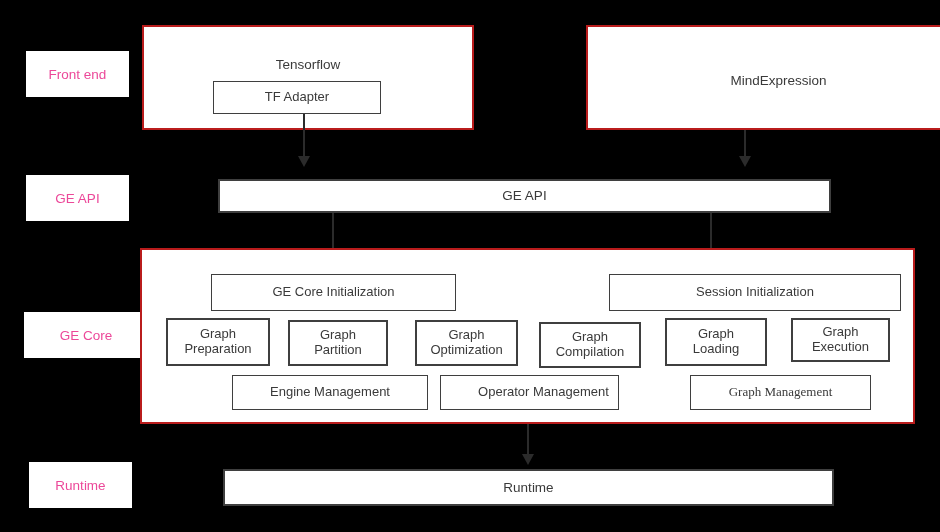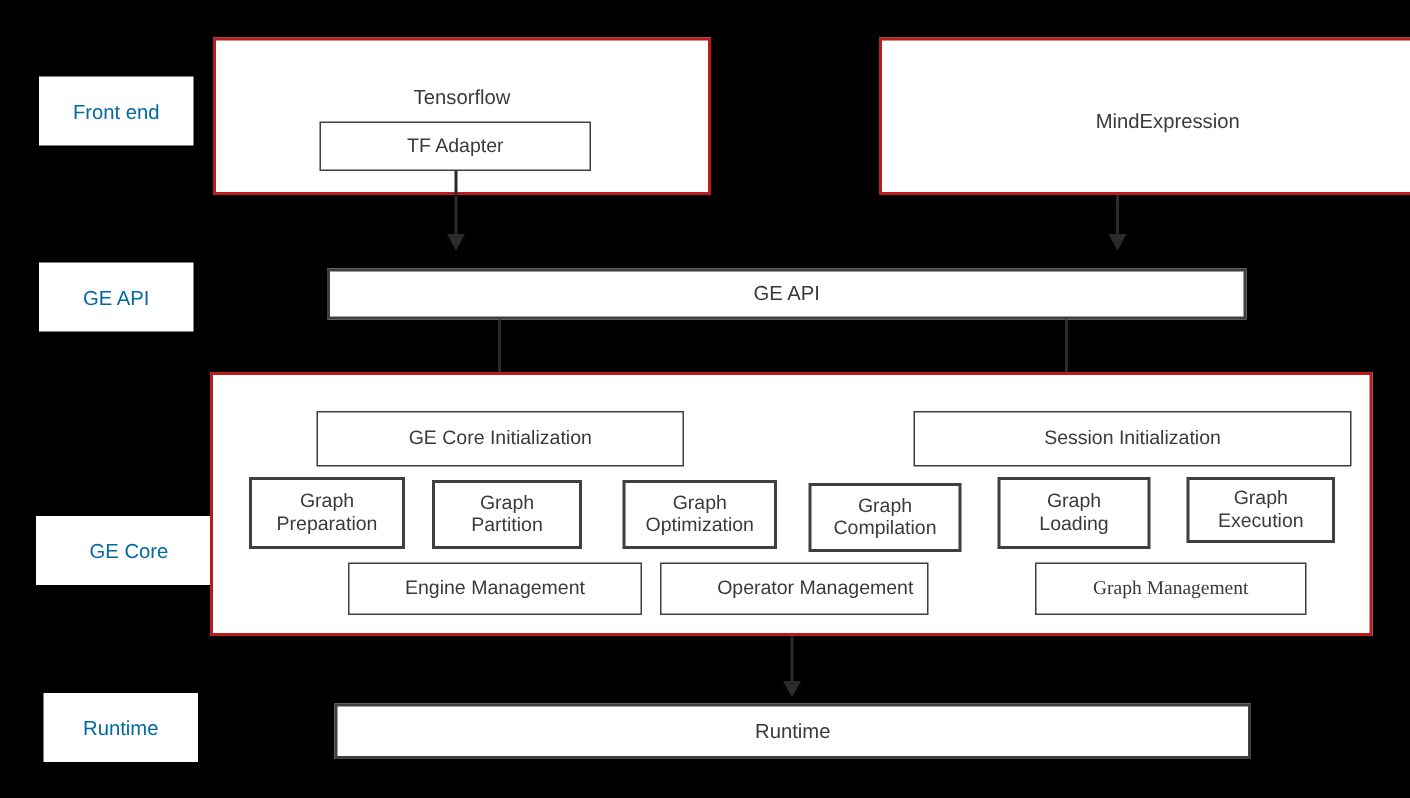--- a/index.html
+++ b/index.html
@@ -33,21 +33,21 @@
     white-space: pre-line;
   }
   .box.thin { border-width: 1.5px; }
 
   
   .layer-label {
     position: absolute;
     box-sizing: border-box;
     background: #ffffff;
     border: none;
-    color: #0369a1;
+    color: #ec4899;
     font-size: 13.5px;
     display: flex;
     align-items: center;
     justify-content: center;
     text-align: center;
   }
 
   
   .panel {
     position: absolute;
@@ -84,29 +84,29 @@
 </style>
 </head>
 <body>
 
 <div id="canvas">
 
   <div class="layer-label" style="left:26px; top:51px; width:103px; height:46px;">Front end</div>
 
   <div class="layer-label" style="left:26px; top:175px; width:103px; height:46px;">GE API</div>
 
-  <div class="layer-label" style="left:24px; top:344px; width:124px; height:46px;">GE Core</div>
+  <div class="layer-label" style="left:24px; top:312px; width:124px; height:46px;">GE Core</div>
 
   <div class="layer-label" style="left:29px; top:462px; width:103px; height:46px;">Runtime</div>
 
   <div class="panel" style="left:142px; top:25px; width:332px; height:105px;">
     <div class="panel-title" style="top:30px;">Tensorflow</div>
   </div>
 
-  <div class="box thin fs13" style="left:213px; top:81px; width:181px; height:33px;">TF Adapter</div>
+  <div class="box thin fs13" style="left:213px; top:81px; width:168px; height:33px;">TF Adapter</div>
 
   <div class="panel" style="left:586px; top:25px; width:385px; height:105px;">
     <div class="panel-title" style="top:46px;">MindExpression</div>
   </div>
 
   <div class="arrow-line" style="left:303px; top:114px; height:44px;"></div>
   <div class="arrow-head" style="left:298px; top:156px;"></div>
 
   <div class="arrow-line" style="left:744px; top:130px; height:28px;"></div>
   <div class="arrow-head" style="left:739px; top:156px;"></div>

